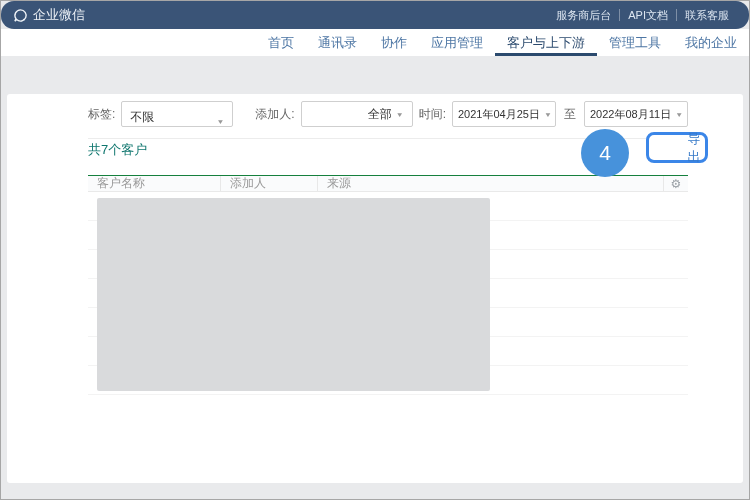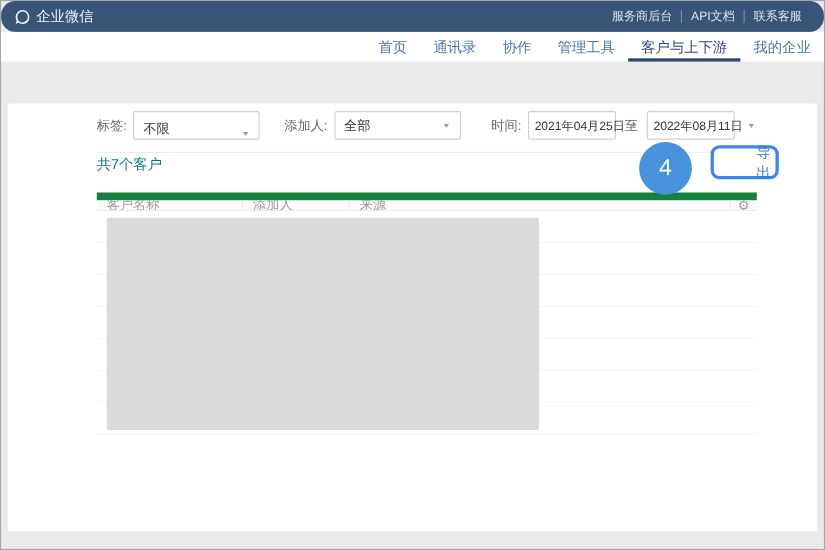--- a/index.html
+++ b/index.html
@@ -26,31 +26,31 @@
   .page-title{text-align:center;line-height:38px;font-size:14px;color:#333;}
 
   
   .card{position:absolute;left:6px;top:93px;width:736px;height:389px;background:#fff;border-radius:3px;}
 
   
   .filters{position:absolute;left:81px;top:7px;width:600px;height:26px;display:flex;align-items:center;font-size:12px;}
   .f-label{color:#666;margin-right:6px;white-space:nowrap;}
   .select{height:26px;border:1px solid #cfcfcf;border-radius:2px;background:#fff;display:flex;align-items:center;justify-content:space-between;padding:0 8px;color:#333;cursor:pointer;white-space:nowrap;}
   .w115{width:115px;}
-  .w92{width:80px;font-size:11px;padding:0 5px;}
+  .w92{width:104px;font-size:11px;padding:0 5px;}
   .arrow{color:#999;font-size:8px;transform:scaleY(.8);margin-left:4px;}
-  .gap22{margin-right:22px;align-items:flex-end;} .gap24{margin-right:28px;}
+  .gap22{margin-right:22px;align-items:flex-end;} .gap24{margin-right:6px;justify-content:flex-end;}
   .range-sep{color:#666;margin:0 8px;}
 
   .divider{position:absolute;left:81px;top:44px;width:600px;border-top:1px solid #ececec;}
   .summary{position:absolute;left:81px;top:47px;font-size:13px;color:#0f766e;}
 
   
   .table{position:absolute;left:81px;top:81px;width:600px;}
-  .thead{display:flex;height:17px;background:#fafbfc;border-top:7px solid #15803d;border-bottom:1px solid #e9e9e9;}
+  .thead{display:flex;height:17px;background:#fafbfc;border-top:1px solid #15803d;border-bottom:1px solid #e9e9e9;}
   .th-list{display:flex;flex:1;}
   .th{display:flex;align-items:center;padding-left:9px;font-size:12px;color:#999;overflow:hidden;white-space:nowrap;}
   .th + .th{border-left:1px solid #e8e8e8;}
   .th:nth-child(1){width:132px;}
   .th:nth-child(2){width:97px;}
   .th:nth-child(3){width:106px;}
   .th:nth-child(4){width:240px;margin-top:46px;}
   .th-gear{width:25px;border-left:1px solid #e8e8e8;display:flex;align-items:center;justify-content:center;cursor:pointer;}
   .gear{font-size:12px;color:#9aa0a6;line-height:1;}
   .trow{height:29px;border-bottom:1px solid #f3f3f3;background:#fff;}
@@ -93,27 +93,30 @@
   </div>
 
   <div class="nav-item">
     <span>通讯录</span>
   </div>
 
   <div class="nav-item">
     <span>协作</span>
   </div>
 
-
   <div class="nav-item">
-    <span>管理工具</span>
+    <span>应用管理</span>
   </div>
 
   <div class="nav-item active">
     <span>客户与上下游</span>
+  </div>
+
+  <div class="nav-item">
+    <span>管理工具</span>
   </div>
 
   <div class="nav-item">
     <span>我的企业</span>
   </div>
 </div>
 
 
   <div class="card">
 

